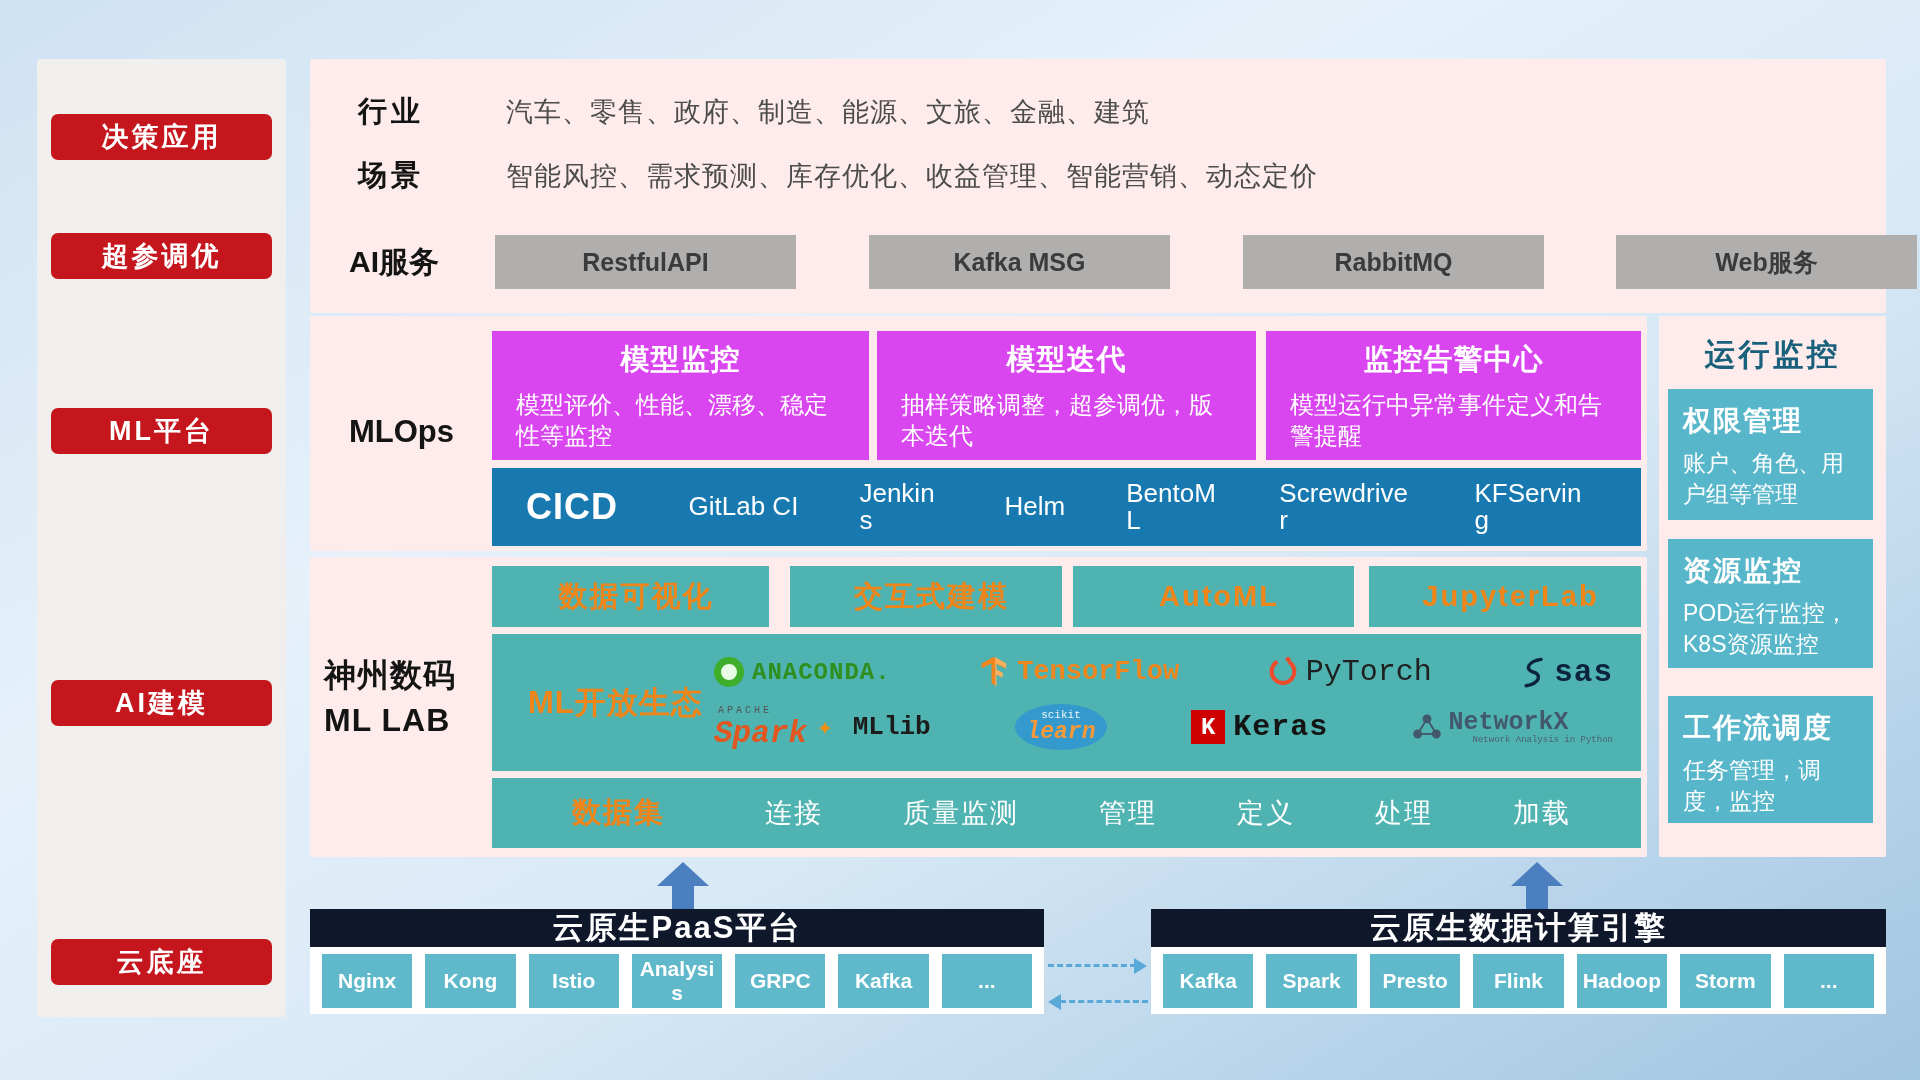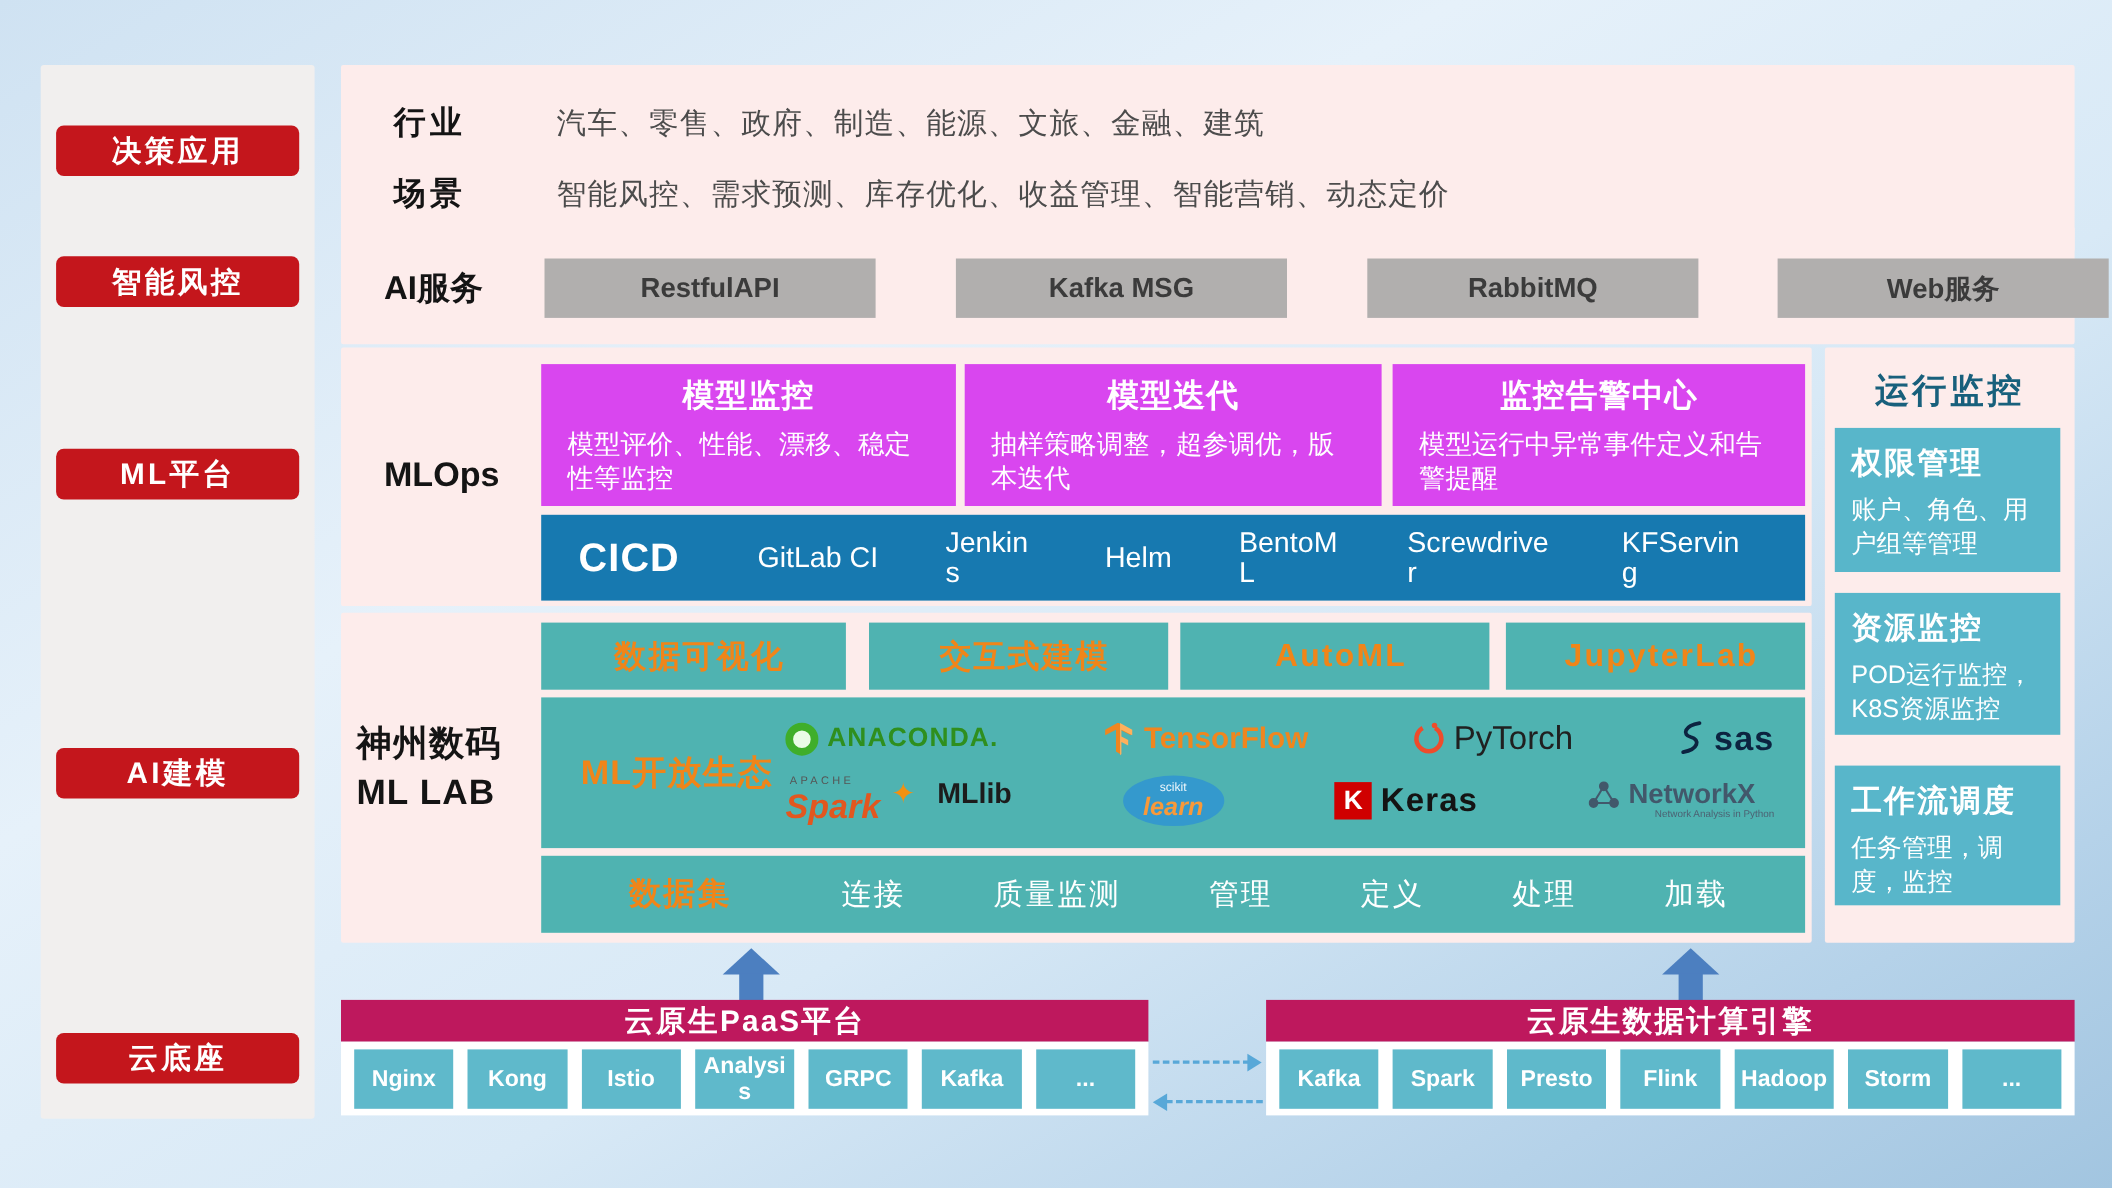--- a/index.html
+++ b/index.html
@@ -44,21 +44,21 @@
   .cicd-item { font-size: 26px; line-height: 1.05; word-break: break-all; }
 
   .row4 { left: 310px; top: 557px; width: 1337px; height: 300px; }
   .mllab-label { position: absolute; left: 14px; top: 96px; font-size: 32px; font-weight: 700; color: #141414; line-height: 1.42; letter-spacing: 1px; }
   .teal { background: #4fb3b1; }
   .teal-box { position: absolute; top: 9px; height: 61px; display: flex; align-items: center; justify-content: center; color: #f08519; font-weight: 700; font-size: 29px; letter-spacing: 2px; padding-left: 11px; }
   .eco-box { position: absolute; left: 182px; top: 77px; width: 1149px; height: 137px; display: flex; }
   .eco-label { width: 218px; display: flex; align-items: center; padding-left: 36px; color: #f08519; font-weight: 700; font-size: 31px; letter-spacing: 1px; }
   .eco-logos { flex: 1; display: flex; flex-direction: column; justify-content: space-evenly; padding: 6px 28px 6px 4px; }
   .eco-row { display: flex; justify-content: space-between; align-items: center; }
-  .logo { display: flex; gap: 8px; }
+  .logo { display: flex; align-items: center; gap: 8px; font-family: Liberation Mono, monospace; }
 
   .ana-ring { width: 30px; height: 30px; border: 7px solid #3fae2a; border-radius: 50%; background: #eafbe6; }
   .ana-text { color: #2f8f1e; font-weight: 700; font-size: 24px; letter-spacing: 1px; }
   .tf-text { color: #f0861e; font-weight: 700; font-size: 27px; }
   .pt-text { color: #202020; font-weight: 500; font-size: 30px; }
   .sas-text { color: #0c2340; font-weight: 700; font-size: 31px; letter-spacing: 1px; }
   .spark-col { display: flex; flex-direction: column; line-height: 1; }
   .spark-apache { font-size: 10px; color: #555; letter-spacing: 3px; margin-bottom: 2px; padding-left: 4px; }
   .spark-text { color: #e2571f; font-weight: 700; font-size: 31px; font-style: italic; }
   .spark-star { color: #f29111; font-size: 26px; margin: 0 2px 0 2px; }
@@ -78,39 +78,39 @@
   .ds-item { color: #fff; font-size: 27px; letter-spacing: 2px; }
 
   
   .rightcol { left: 1659px; top: 316px; width: 227px; height: 541px; }
   .mon-title { position: absolute; left: 0; top: 18px; width: 100%; text-align: center; color: #18607c; font-weight: 700; font-size: 31px; letter-spacing: 3px; }
   .mon-card { position: absolute; left: 9px; width: 205px; background: #58b6ca; color: #fff; padding: 13px 15px; }
   .mon-card .t { font-size: 28px; font-weight: 700; margin-bottom: 8px; letter-spacing: 2px; }
   .mon-card .d { font-size: 23px; line-height: 1.34; }
 
   
-  .cloud-header { position: absolute; top: 909px; height: 38px; background: #be185d; color: #fff; font-weight: 700; font-size: 27px; display: flex; align-items: center; justify-content: center; letter-spacing: 2px; }
+  .cloud-header { position: absolute; top: 909px; height: 38px; background: #0f172a; color: #fff; font-weight: 700; font-size: 31px; display: flex; align-items: center; justify-content: center; letter-spacing: 2px; }
   .cloud-strip { position: absolute; top: 947px; height: 67px; background: #ffffff; display: flex; align-items: center; gap: 13px; padding: 6px 12px; }
   .cloud-item { flex: 1; height: 54px; background: #5fb9cb; color: #fff; font-weight: 700; font-size: 21px; display: flex; align-items: center; justify-content: center; text-align: center; line-height: 1.1; word-break: break-all; padding: 2px; }
 
   .up-arrow-head { position: absolute; top: 862px; width: 0; height: 0; border-left: 26px solid transparent; border-right: 26px solid transparent; border-bottom: 24px solid #4c7fc0; }
   .up-arrow-stem { position: absolute; top: 885px; width: 22px; height: 25px; background: #4c7fc0; }
 
   .dash-line { position: absolute; border-top: 3px dashed #58a8d8; width: 88px; }
   .dash-head-right { position: absolute; width: 0; height: 0; border-top: 8px solid transparent; border-bottom: 8px solid transparent; border-left: 13px solid #58a8d8; }
   .dash-head-left { position: absolute; width: 0; height: 0; border-top: 8px solid transparent; border-bottom: 8px solid transparent; border-right: 13px solid #58a8d8; }
 </style>
 </head>
 <body>
 
 <div class="stage">
 
   <div class="abs sidebar">
     <div class="red-btn" style="top:55px">决策应用</div>
-    <div class="red-btn" style="top:174px">智能风控</div>
+    <div class="red-btn" style="top:174px">超参调优</div>
     <div class="red-btn" style="top:349px">ML平台</div>
     <div class="red-btn" style="top:621px">AI建模</div>
     <div class="red-btn" style="top:880px">云底座</div>
   </div>
 
   <div class="abs pink row1">
     <div class="ind-line">
       <span class="ind-label">行业</span>
       <span class="ind-text">汽车、零售、政府、制造、能源、文旅、金融、建筑</span>
     </div>

